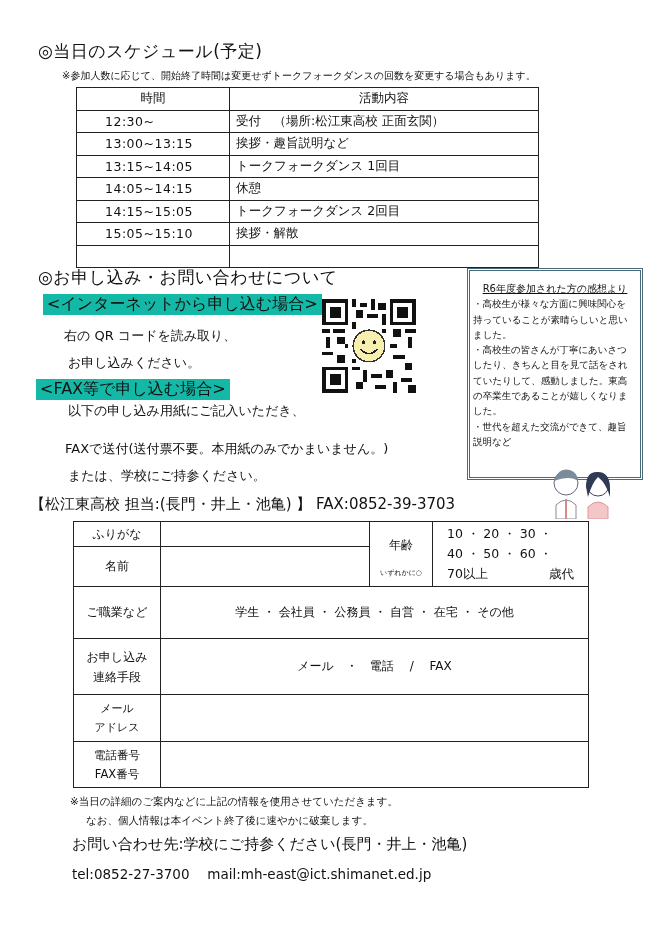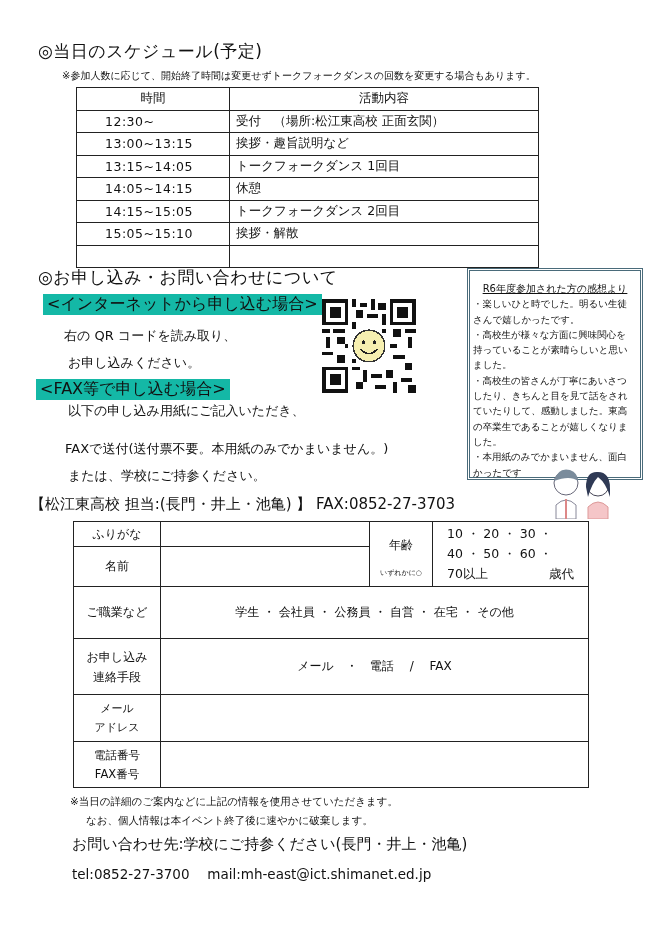--- a/index.html
+++ b/index.html
@@ -123,37 +123,36 @@
       <rect x="16" y="8" width="1" height="1"></rect>
   </g>
   <circle cx="12.5" cy="12.5" r="4.2" fill="#f6efb0" stroke="#333" stroke-width="0.4"></circle>
   <circle cx="11" cy="11.5" r="0.5" fill="#222"></circle>
     <circle cx="14" cy="11.5" r="0.5" fill="#222"></circle>
   <path d="M10.3 13.3 Q12.5 15.8 14.7 13.3" fill="none" stroke="#222" stroke-width="0.45"></path>
 </svg>
 
 <div class="abs box">
   <div class="ttl">R6年度参加された方の感想より</div>
-  <div class="it">・楽しいひと時でした。明るい生徒さんで嬉しかったです。</div>
   <div class="it">・高校生が様々な方面に興味関心を持っていることが素晴らしいと思いました。</div>
   <div class="it">・高校生の皆さんが丁寧にあいさつしたり、きちんと目を見て話をされていたりして、感動しました。東高の卒業生であることが嬉しくなりました。</div>
-  <div class="it">・本用紙のみでかまいません、面白かったです</div>
+  <div class="it">・世代を超えた交流ができて、趣旨説明など</div>
 </div>
 
 <svg class="abs" style="left:548px;top:465px;" width="70" height="54" viewBox="0 0 70 54">
   <circle cx="18" cy="18" r="12" fill="#fff" stroke="#667" stroke-width="1"></circle>
   <path d="M6 16 Q10 2 22 5 Q30 8 30 16 Q22 10 6 16Z" fill="#7a8c9c"></path>
   <path d="M8 40 Q18 30 28 40 L28 54 L8 54Z" fill="#fff" stroke="#889" stroke-width="1"></path>
   <line x1="18" y1="34" x2="18" y2="54" stroke="#d88" stroke-width="2"></line>
   <circle cx="50" cy="20" r="11" fill="#fff" stroke="#445" stroke-width="1"></circle>
   <path d="M38 22 Q38 6 50 7 Q62 7 62 24 L62 32 Q58 18 50 12 Q44 18 40 32Z" fill="#2f3a55"></path>
   <path d="M40 42 Q50 32 60 42 L60 54 L40 54Z" fill="#f5c6c8" stroke="#d99" stroke-width="1"></path>
 </svg>
 
-<div class="abs" style="left:30px;top:495px;font-size:15px;">【松江東高校 担当:(長門・井上・池亀) 】 FAX:0852-27-3703</div>
+<div class="abs" style="left:30px;top:495px;font-size:15px;">【松江東高校 担当:(長門・井上・池亀) 】 FAX:0852-39-3703</div>
 
 <table class="abs form">
   <tbody>
       <tr style="height:25px;">
     <td class="c" style="width:86px;">ふりがな</td>
     <td style="width:208px;"></td>
     <td class="c" rowspan="2" style="width:62px;vertical-align:middle;">
       <div style="font-size:12px;margin-top:6px;">年齢</div>
       <div style="font-size:7px;margin-top:14px;">いずれかに○</div>
     </td>

